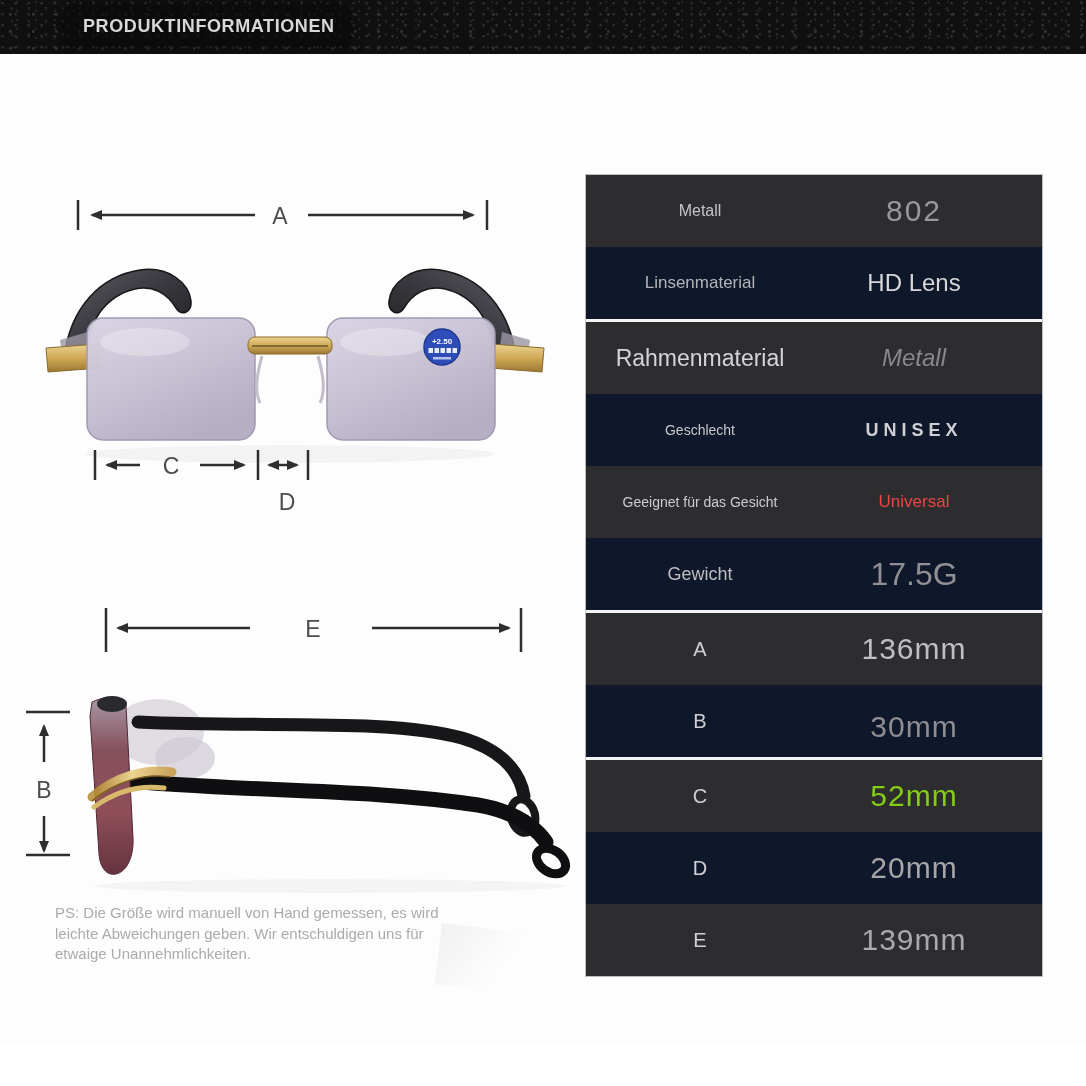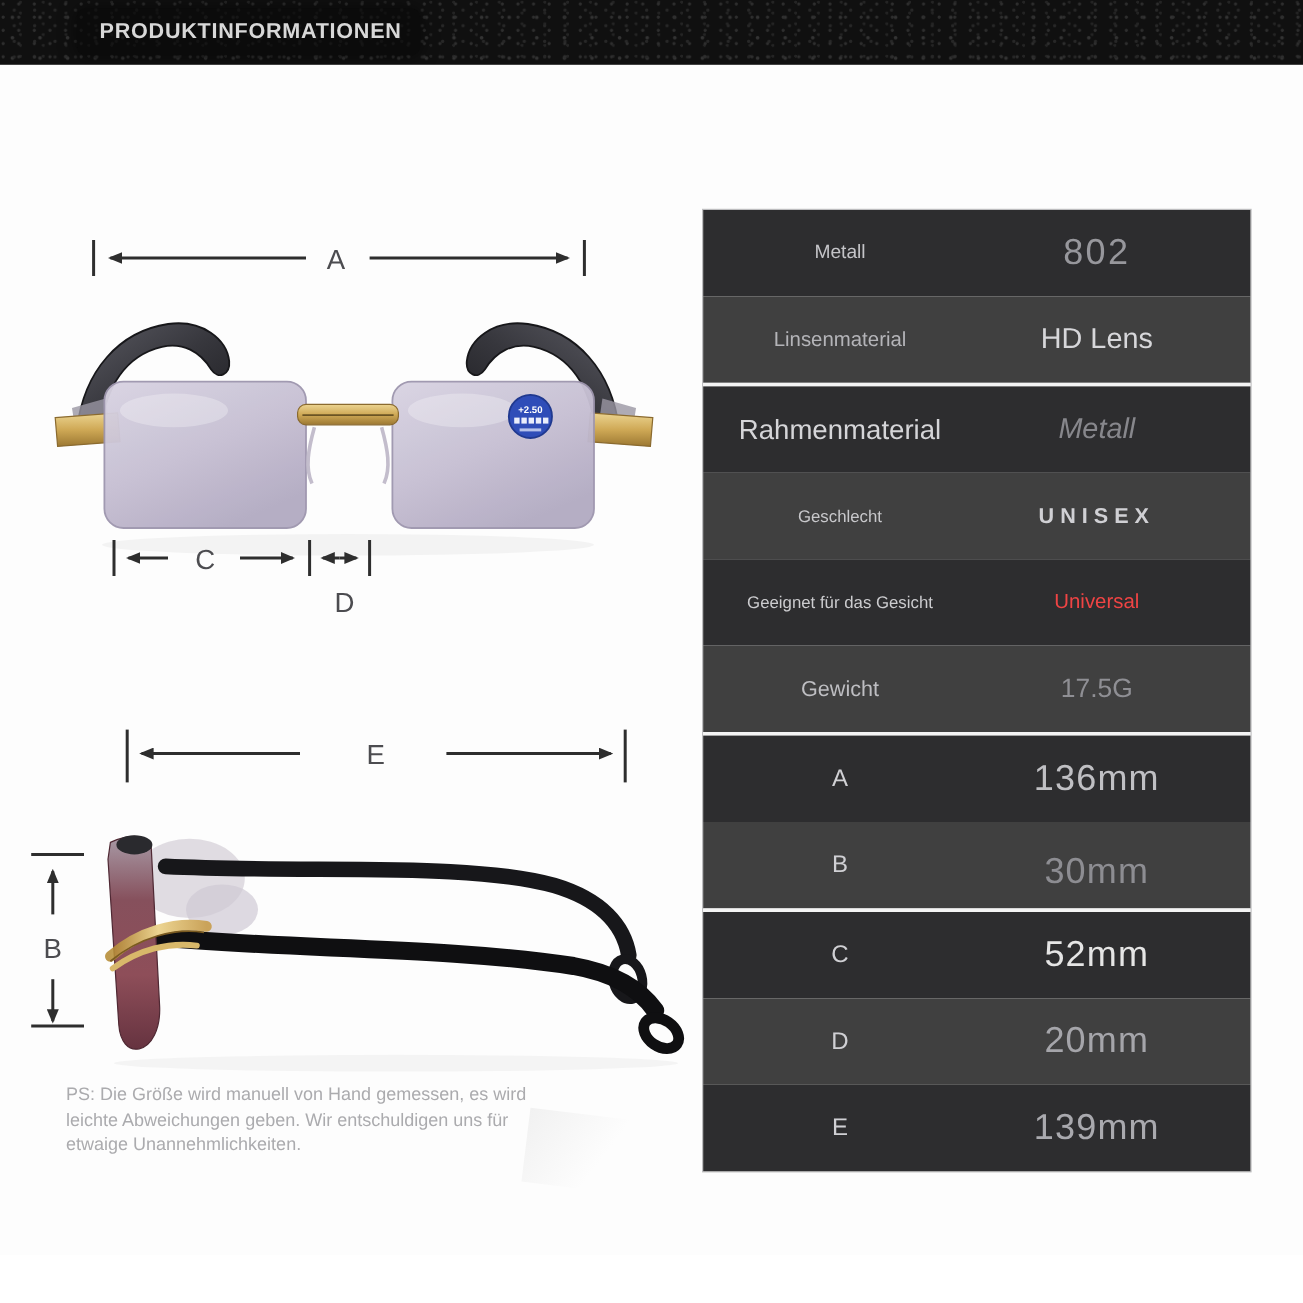--- a/index.html
+++ b/index.html
@@ -56,45 +56,45 @@
   #spec-table{
     position:absolute;left:585px;top:174px;width:458px;
     border:1px solid #bdbdbf;
     box-sizing:border-box;
     background:#f4f4f4;
   }
   .spec-row{
     height:72px;display:flex;align-items:center;
   }
   .spec-row.dark{background:#2d2d2f;}
-  .spec-row.light{background:#404040;}
+  .spec-row.light{background:#0f172a;}
   .spec-label,.spec-value{
     width:50%;text-align:center;box-sizing:border-box;
   }
   .spec-value{padding-right:28px;}
   .sep{height:3px;background:#f4f4f4;}
   
   .r0 .spec-label{font-size:16px;color:#c4c4c8;}
   .r0 .spec-value{font-size:30px;color:#97979c;letter-spacing:2px;}
   .r1 .spec-label{font-size:17px;color:#b4b4b8;}
   .r1 .spec-value{font-size:24px;color:#d7d7da;font-weight:500;}
   .r2 .spec-label{font-size:23px;color:#d5d5d8;}
   .r2 .spec-value{font-size:24px;color:#87878c;font-weight:500;font-style:italic;}
   .r3 .spec-label{font-size:14px;color:#c8c8cb;}
   .r3 .spec-value{font-size:18px;color:#d0d0d4;font-weight:bold;letter-spacing:5px;}
   .r4 .spec-label{font-size:14px;color:#cccccf;}
   .r4 .spec-value{font-size:17px;color:#ef4444;}
   .r5 .spec-label{font-size:18px;color:#bebec2;}
-  .r5 .spec-value{font-size:22px;color:#8f8f94;text-align:center;}
+  .r5 .spec-value{font-size:32px;color:#8f8f94;text-align:center;}
   .r6 .spec-label,.r7 .spec-label,.r8 .spec-label,.r9 .spec-label,.r10 .spec-label{
     font-size:20px;color:#d0d0d4;
   }
   .r6 .spec-value{font-size:30px;color:#bfbfc3;letter-spacing:1px;}
   .r7 .spec-value{font-size:30px;color:#8d8d92;letter-spacing:1px;margin-top:12px;}
-  .r8 .spec-value{font-size:30px;color:#e5e5e5;letter-spacing:1px;}
+  .r8 .spec-value{font-size:30px;color:#84cc16;letter-spacing:1px;}
   .r9 .spec-value{font-size:30px;color:#a5a5aa;letter-spacing:1px;}
   .r10 .spec-value{font-size:30px;color:#a9a9ae;letter-spacing:1px;}
   
   #measurement-note{
     position:absolute;left:55px;top:903px;width:420px;
     font-size:15px;line-height:1.38;color:#ababae;
   }
   #watermark{
     position:absolute;left:438px;top:928px;width:85px;height:62px;
     background:linear-gradient(120deg,#f1f1f1 0%,rgba(255,255,255,0) 70%);

